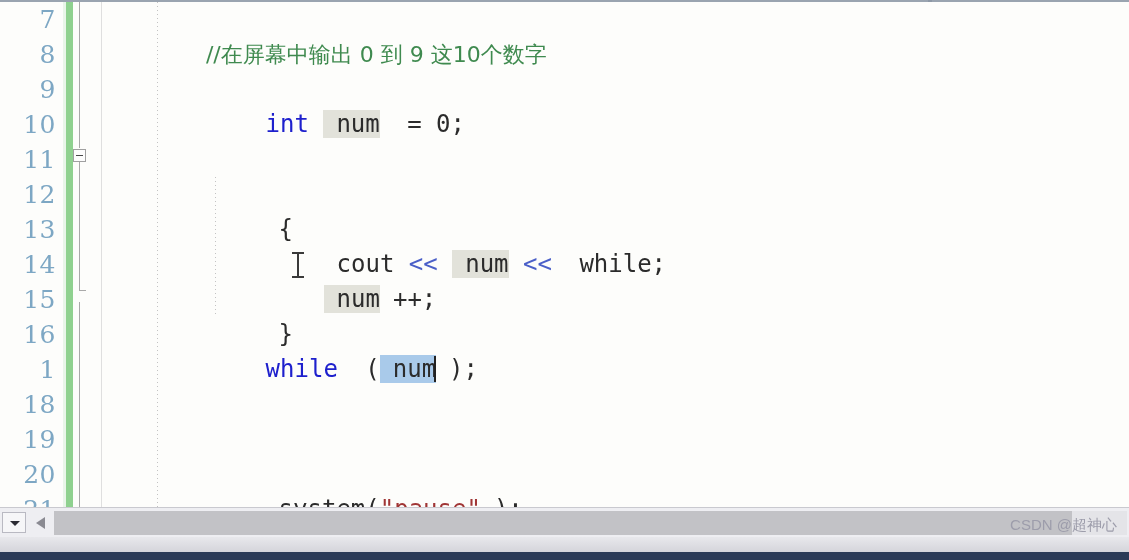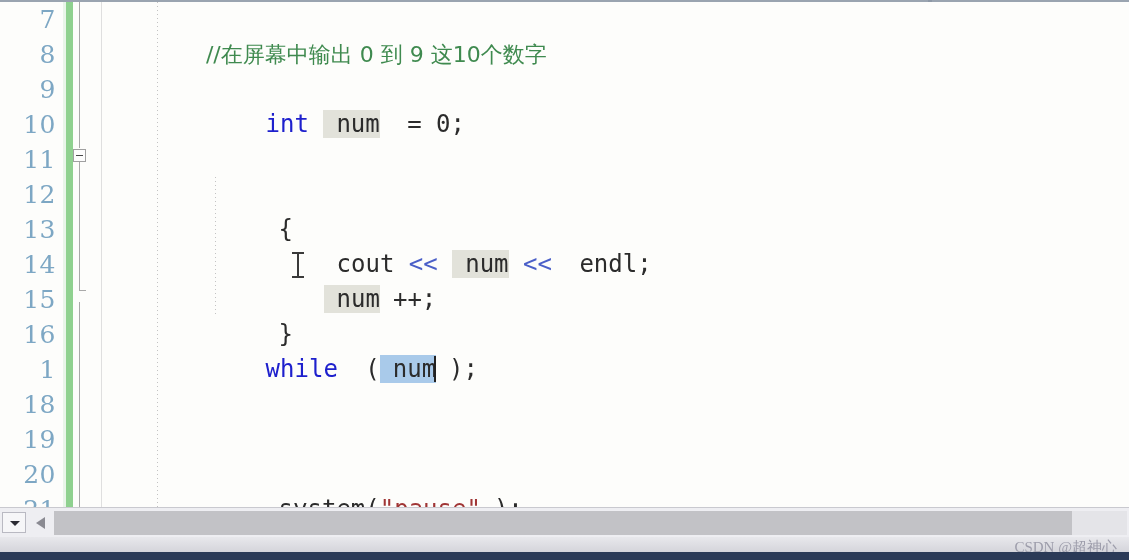--- a/index.html
+++ b/index.html
@@ -266,25 +266,25 @@
   
   .bottom-band {
     position: absolute;
     top: 537px; left: 0;
     width: 1129px;
     height: 23px;
     background: linear-gradient(to bottom, #e8e8ec 0%, #d6d6dc 60%, #c8c8d0 100%);
   }
   .watermark {
     position: absolute;
-    top: 537px;
+    top: 514px;
     right: 12px;
     height: 23px;
     line-height: 21px;
-    font-family: Liberation Serif, serif;
+    font-family: Liberation Sans, sans-serif;
     font-size: 15px;
     color: #9d9dab;
     white-space: nowrap;
   }
   .nav-strip {
     position: absolute;
     top: 552px; left: 0;
     width: 1129px;
     height: 8px;
     background: #2b3a57;
@@ -347,21 +347,21 @@
       </div>
 
       <div class="line" style="top:105px; left:48px"></div>
 
 
       <div class="line" style="top:175px; left:48px">
         <span class="tok-plain">{</span>
       </div>
 
       <div class="line" style="top:210px; left:106px">
-        <span class="tok-plain">cout </span><span class="tok-op">&lt;&lt;</span><span> </span><span class="tok-plain tok-ref">num</span><span> </span><span class="tok-op">&lt;&lt;</span><span> </span><span class="tok-plain">endl;</span>
+        <span class="tok-plain">cout </span><span class="tok-op">&lt;&lt;</span><span> </span><span class="tok-plain tok-ref">num</span><span> </span><span class="tok-op">&lt;&lt;</span><span> </span><span class="tok-plain">while;</span>
       </div>
 
       <div class="line" style="top:245px; left:106px">
         <span class="tok-plain tok-ref">num</span><span class="tok-plain">++;</span>
       </div>
       <div class="ibeam" style="left:190px; top:250px">
         <div class="cap-t"></div>
           <div class="stem"></div>
           <div class="cap-b"></div>
       </div>

